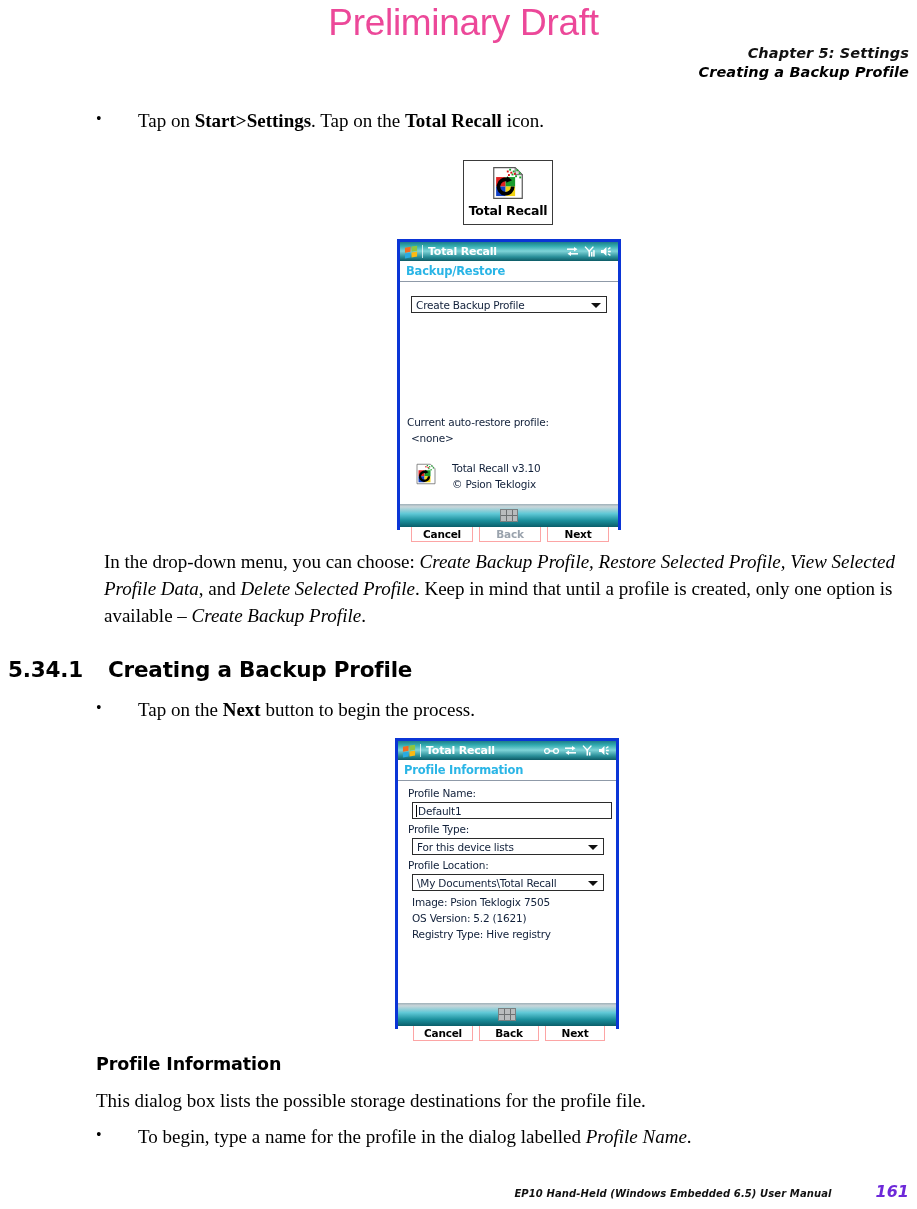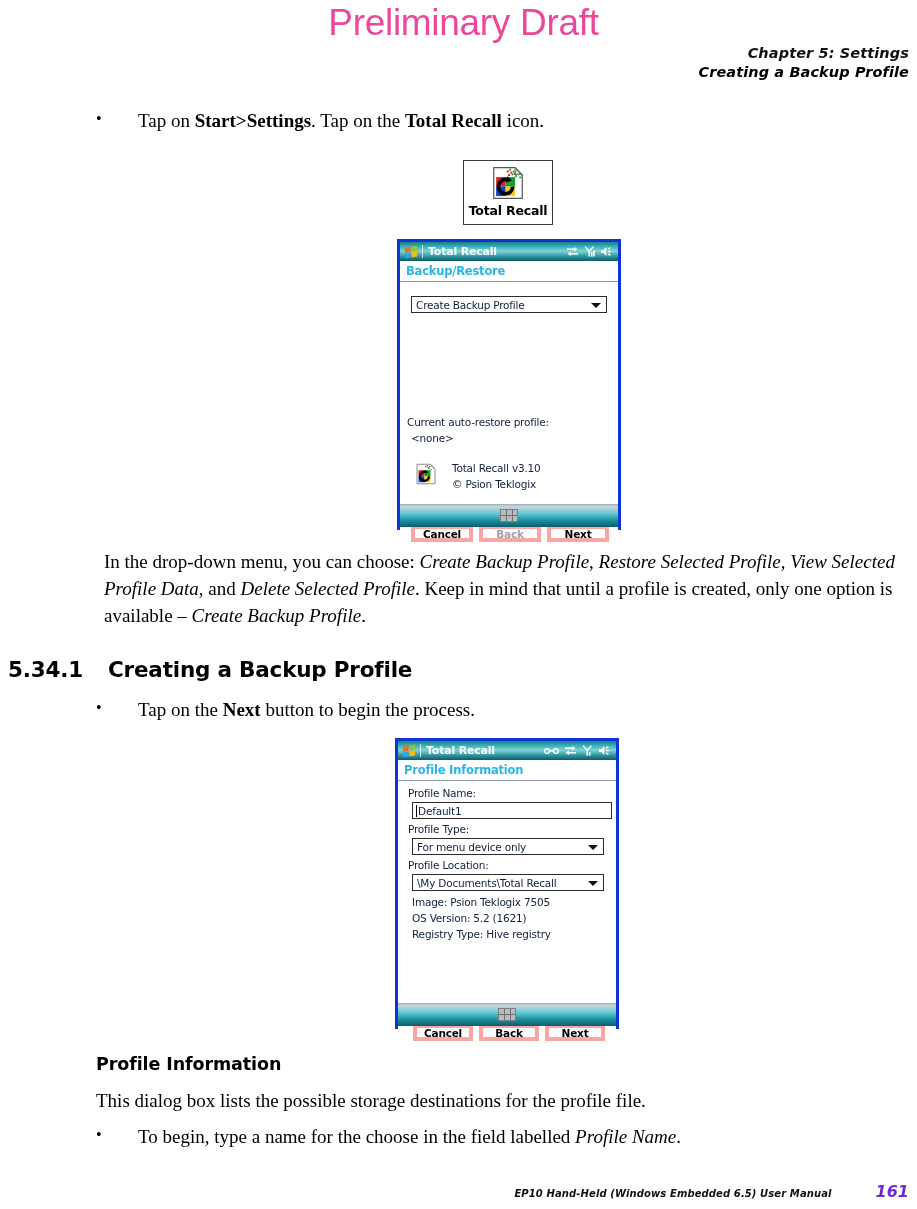--- a/index.html
+++ b/index.html
@@ -252,21 +252,21 @@
     color: #11203a;
     letter-spacing: -0.2px;
     white-space: nowrap;
   }
 
   .btnrow {
     position: absolute;
     display: flex;
   }
   .pbtn {
-    border: 4px solid #fca5a5;
+    border: 1px solid #fca5a5;
     background: #ffffff;
     height: 17px;
     display: flex;
     align-items: center;
     justify-content: center;
     font-family: "DejaVu Sans", sans-serif;
     font-weight: bold;
     font-size: 10.5px;
     color: #000;
     letter-spacing: -0.2px;
@@ -518,21 +518,21 @@
   <div class="pda-body" style="height:249px;">
 
     <div class="fld-label" style="position:absolute; left:10px; top:6px;">Profile Name:</div>
     <div class="txtfield" style="position:absolute; left:14px; top:21px; width:200px;">
       <span class="caret"></span>
       <span class="val">Default1</span>
     </div>
 
     <div class="fld-label" style="position:absolute; left:10px; top:42px;">Profile Type:</div>
     <div class="combo" style="position:absolute; left:14px; top:57px; width:192px;">
-      <span class="val">For menu device only</span>
+      <span class="val">For this device lists</span>
       <span class="arrow"></span>
     </div>
 
     <div class="fld-label" style="position:absolute; left:10px; top:78px;">Profile Location:</div>
     <div class="combo" style="position:absolute; left:14px; top:93px; width:192px;">
       <span class="val">\My Documents\Total Recall</span>
       <span class="arrow"></span>
     </div>
 
     <div class="infoline" style="position:absolute; left:14px; top:115px;">Image: Psion Teklogix 7505</div>
@@ -550,18 +550,18 @@
     <span class="sip"></span>
   </div>
 </div>
 
 <div class="h4" style="left:96px; top:1054px;">Profile Information</div>
 
 <div class="para" style="left:96px; top:1088px; width:800px;">This dialog box lists the possible storage destinations for the profile file.</div>
 
 <div class="bullet-row" style="left:96px; top:1124px; width:800px;">
   <span class="dot">•</span>
-  <span class="btext"><span>To begin, type a name for the choose in the field labelled </span><i>Profile Name</i><span>.</span></span>
+  <span class="btext"><span>To begin, type a name for the profile in the dialog labelled </span><i>Profile Name</i><span>.</span></span>
 </div>
 
 <div class="footer">
   <span class="ftext">EP10 Hand-Held (Windows Embedded 6.5) User Manual</span><span class="fpage">161</span>
 </div>
 
 </body></html>

